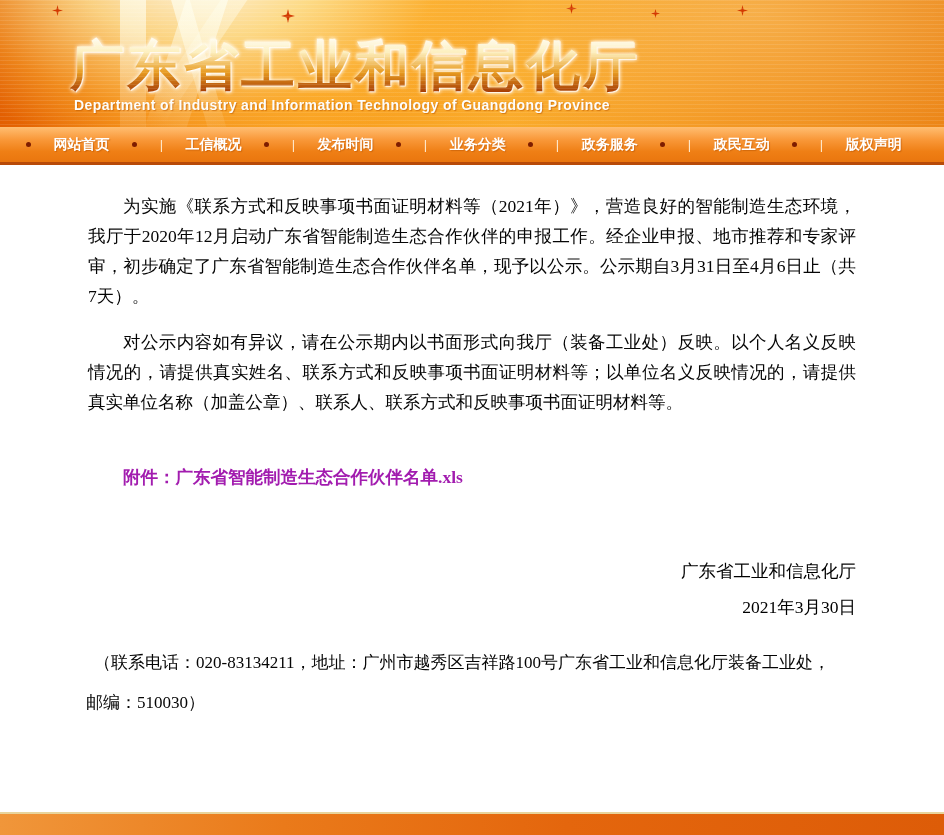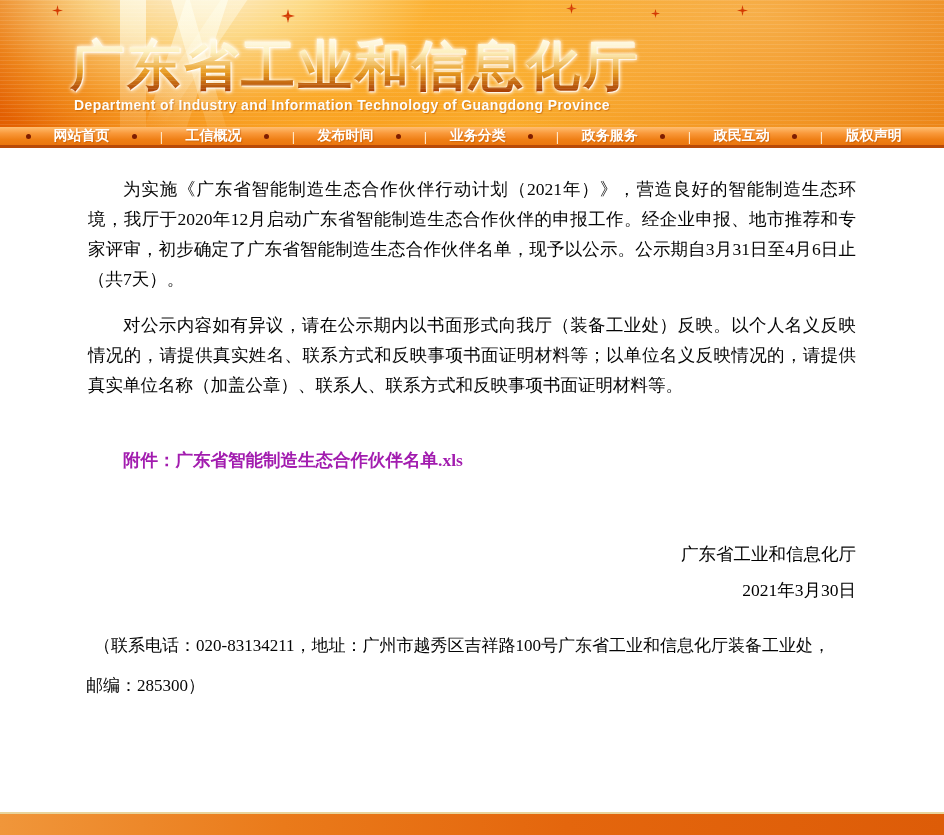--- a/index.html
+++ b/index.html
@@ -52,21 +52,21 @@
   }
   .banner-subtitle {
     position: absolute; left: 74px; top: 97px;
     font-size: 14px; font-weight: bold; color: #fdfdfb;
     letter-spacing: 0.4px;
     text-shadow: 1px 1px 1px rgba(190,90,0,0.6);
   }
 
   
   .nav {
-    height: 21px;
+    height: 38px;
     background: linear-gradient(180deg, #ffbe71 0%, #f9993a 35%, #ef7f15 70%, #ea760e 100%);
     border-bottom: 3px solid #b84a08;
     display: flex; align-items: center;
     padding: 0 42px 0 26px;
     justify-content: space-between;
   }
   .nav-item {
     color: #fff; font-size: 14px; font-weight: bold;
     text-decoration: none; cursor: pointer;
     text-shadow: 1px 1px 1px rgba(180,80,0,0.5);
@@ -178,33 +178,33 @@
   <span class="nav-dot"></span>
   <span class="nav-sep">|</span>
   <a class="nav-item">版权声明</a>
 </div>
 
 <div class="content">
 
 
 
   <div class="body-text">
-    <p>为实施《广东省智能制造生态合作伙伴行动计划（2021年）》，营造良好的智能制造生态环境，我厅于2020年12月启动广东省智能制造生态合作伙伴的申报工作。经企业申报、地市推荐和专家评审，初步确定了广东省智能制造生态合作伙伴名单，现予以公示。公示期自3月31日至4月6日止（共7天）。</p>
+    <p>为实施《联系方式和反映事项书面证明材料等（2021年）》，营造良好的智能制造生态环境，我厅于2020年12月启动广东省智能制造生态合作伙伴的申报工作。经企业申报、地市推荐和专家评审，初步确定了广东省智能制造生态合作伙伴名单，现予以公示。公示期自3月31日至4月6日止（共7天）。</p>
     <p>对公示内容如有异议，请在公示期内以书面形式向我厅（装备工业处）反映。以个人名义反映情况的，请提供真实姓名、联系方式和反映事项书面证明材料等；以单位名义反映情况的，请提供真实单位名称（加盖公章）、联系人、联系方式和反映事项书面证明材料等。</p>
   </div>
 
   <a class="attachment">附件：广东省智能制造生态合作伙伴名单.xls</a>
 
   <div class="signature">
     <div>广东省工业和信息化厅</div>
     <div>2021年3月30日</div>
   </div>
 
   <div class="contact">
     <div class="line1">（联系电话：020-83134211，地址：广州市越秀区吉祥路100号广东省工业和信息化厅装备工业处，</div>
-    <div class="line2">邮编：285300）</div>
+    <div class="line2">邮编：510030）</div>
   </div>
 
   
 
 </div>
 
 <div class="footer"></div>
 
 </body></html>

